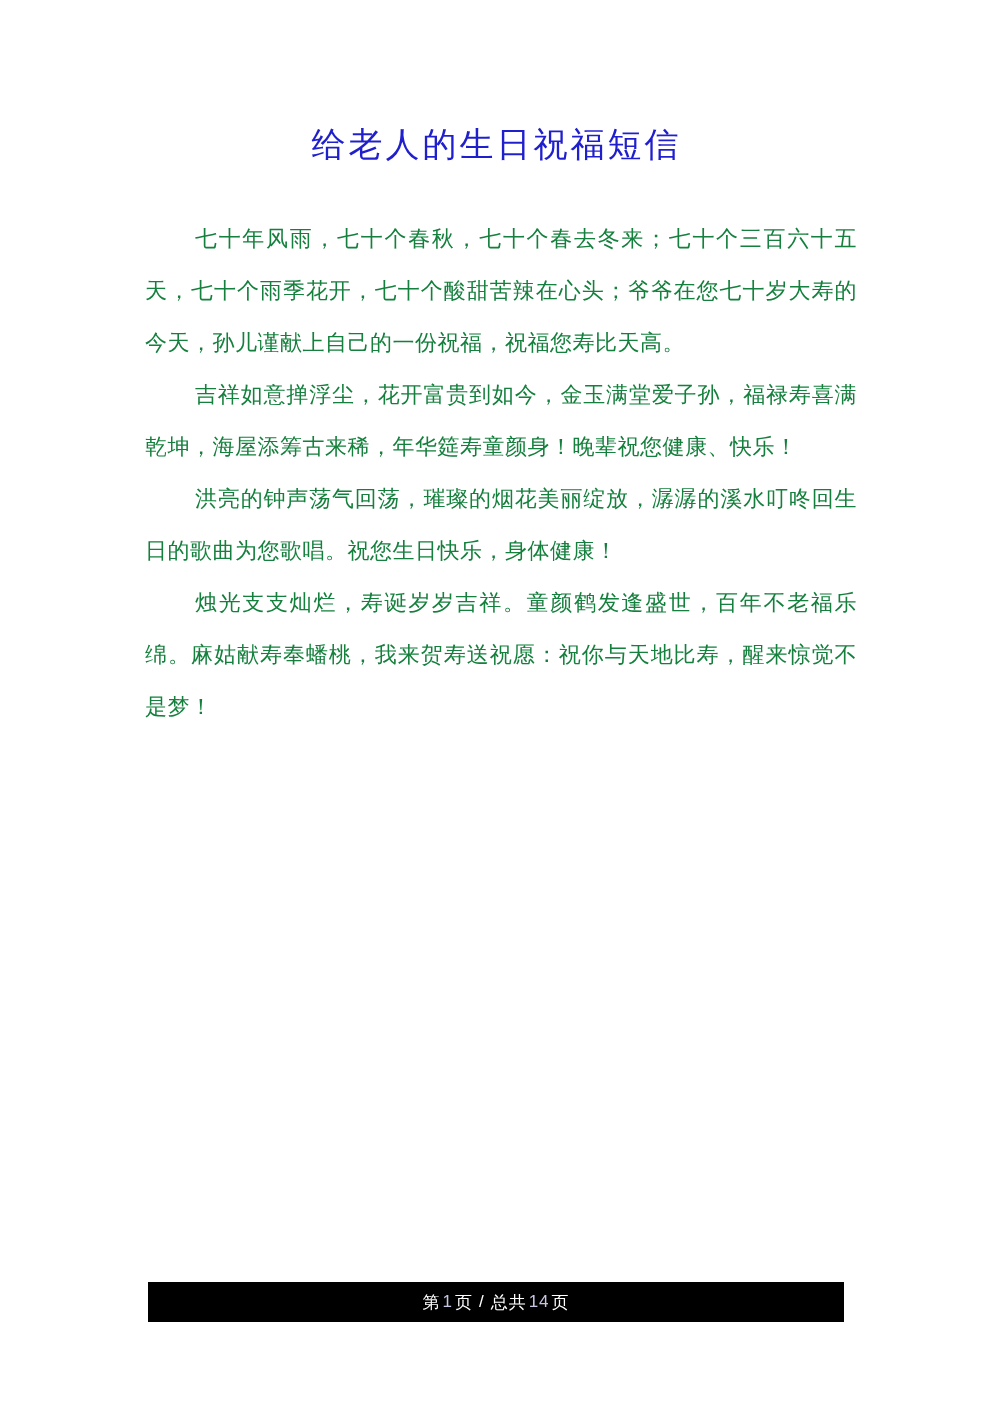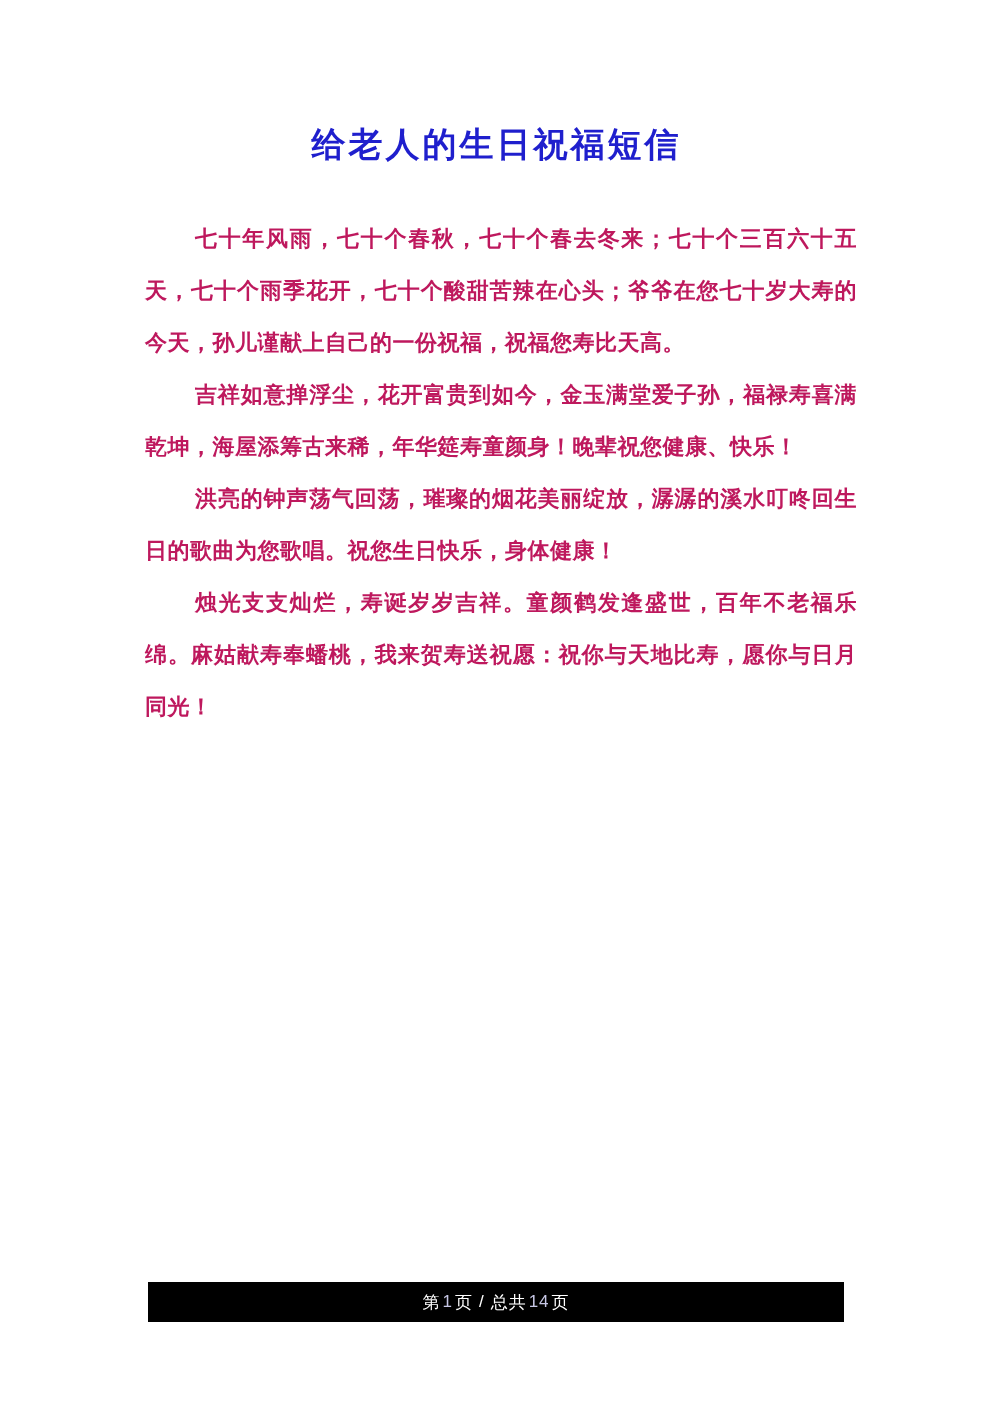--- a/index.html
+++ b/index.html
@@ -16,36 +16,35 @@
     inset: 0;
     background: #ffffff;
   }
   .page-title {
     position: absolute;
     top: 122px;
     left: 0;
     width: 100%;
     text-align: center;
     font-family: "Liberation Sans", "DejaVu Sans", sans-serif;
-    font-weight: bold;
+    font-weight: normal;
     font-size: 34px;
     letter-spacing: 3px;
     color: #1f1fcd;
   }
   .doc-body {
     position: absolute;
     top: 213px;
     left: 145px;
     width: 712px;
     font-size: 22px;
     line-height: 52px;
-    color: #be185d;
+    color: #15803d;
     text-align: justify;
     letter-spacing: 0.5px;
-    font-weight: bold;
   }
   .doc-body p {
     text-indent: 50px;
     margin: 0;
   }
   .page-footer-bar {
     position: absolute;
     left: 148px;
     top: 1282px;
     width: 696px;
@@ -71,21 +70,21 @@
 <body>
 
 <div class="doc-page">
 
   <h1 class="page-title">给老人的生日祝福短信</h1>
 
   <div class="doc-body">
     <p>七十年风雨，七十个春秋，七十个春去冬来；七十个三百六十五天，七十个雨季花开，七十个酸甜苦辣在心头；爷爷在您七十岁大寿的今天，孙儿谨献上自己的一份祝福，祝福您寿比天高。</p>
     <p>吉祥如意掸浮尘，花开富贵到如今，金玉满堂爱子孙，福禄寿喜满乾坤，海屋添筹古来稀，年华筵寿童颜身！晚辈祝您健康、快乐！</p>
     <p>洪亮的钟声荡气回荡，璀璨的烟花美丽绽放，潺潺的溪水叮咚回生日的歌曲为您歌唱。祝您生日快乐，身体健康！</p>
-    <p>烛光支支灿烂，寿诞岁岁吉祥。童颜鹤发逢盛世，百年不老福乐绵。麻姑献寿奉蟠桃，我来贺寿送祝愿：祝你与天地比寿，愿你与日月同光！</p>
+    <p>烛光支支灿烂，寿诞岁岁吉祥。童颜鹤发逢盛世，百年不老福乐绵。麻姑献寿奉蟠桃，我来贺寿送祝愿：祝你与天地比寿，醒来惊觉不是梦！</p>
   </div>
 
   <div class="page-footer-bar">
     <span>第</span>
       <span class="num">1</span>
       <span>页</span>
       <span class="sep">/</span>
       <span>总共</span>
       <span class="num">14</span>
       <span>页</span>

